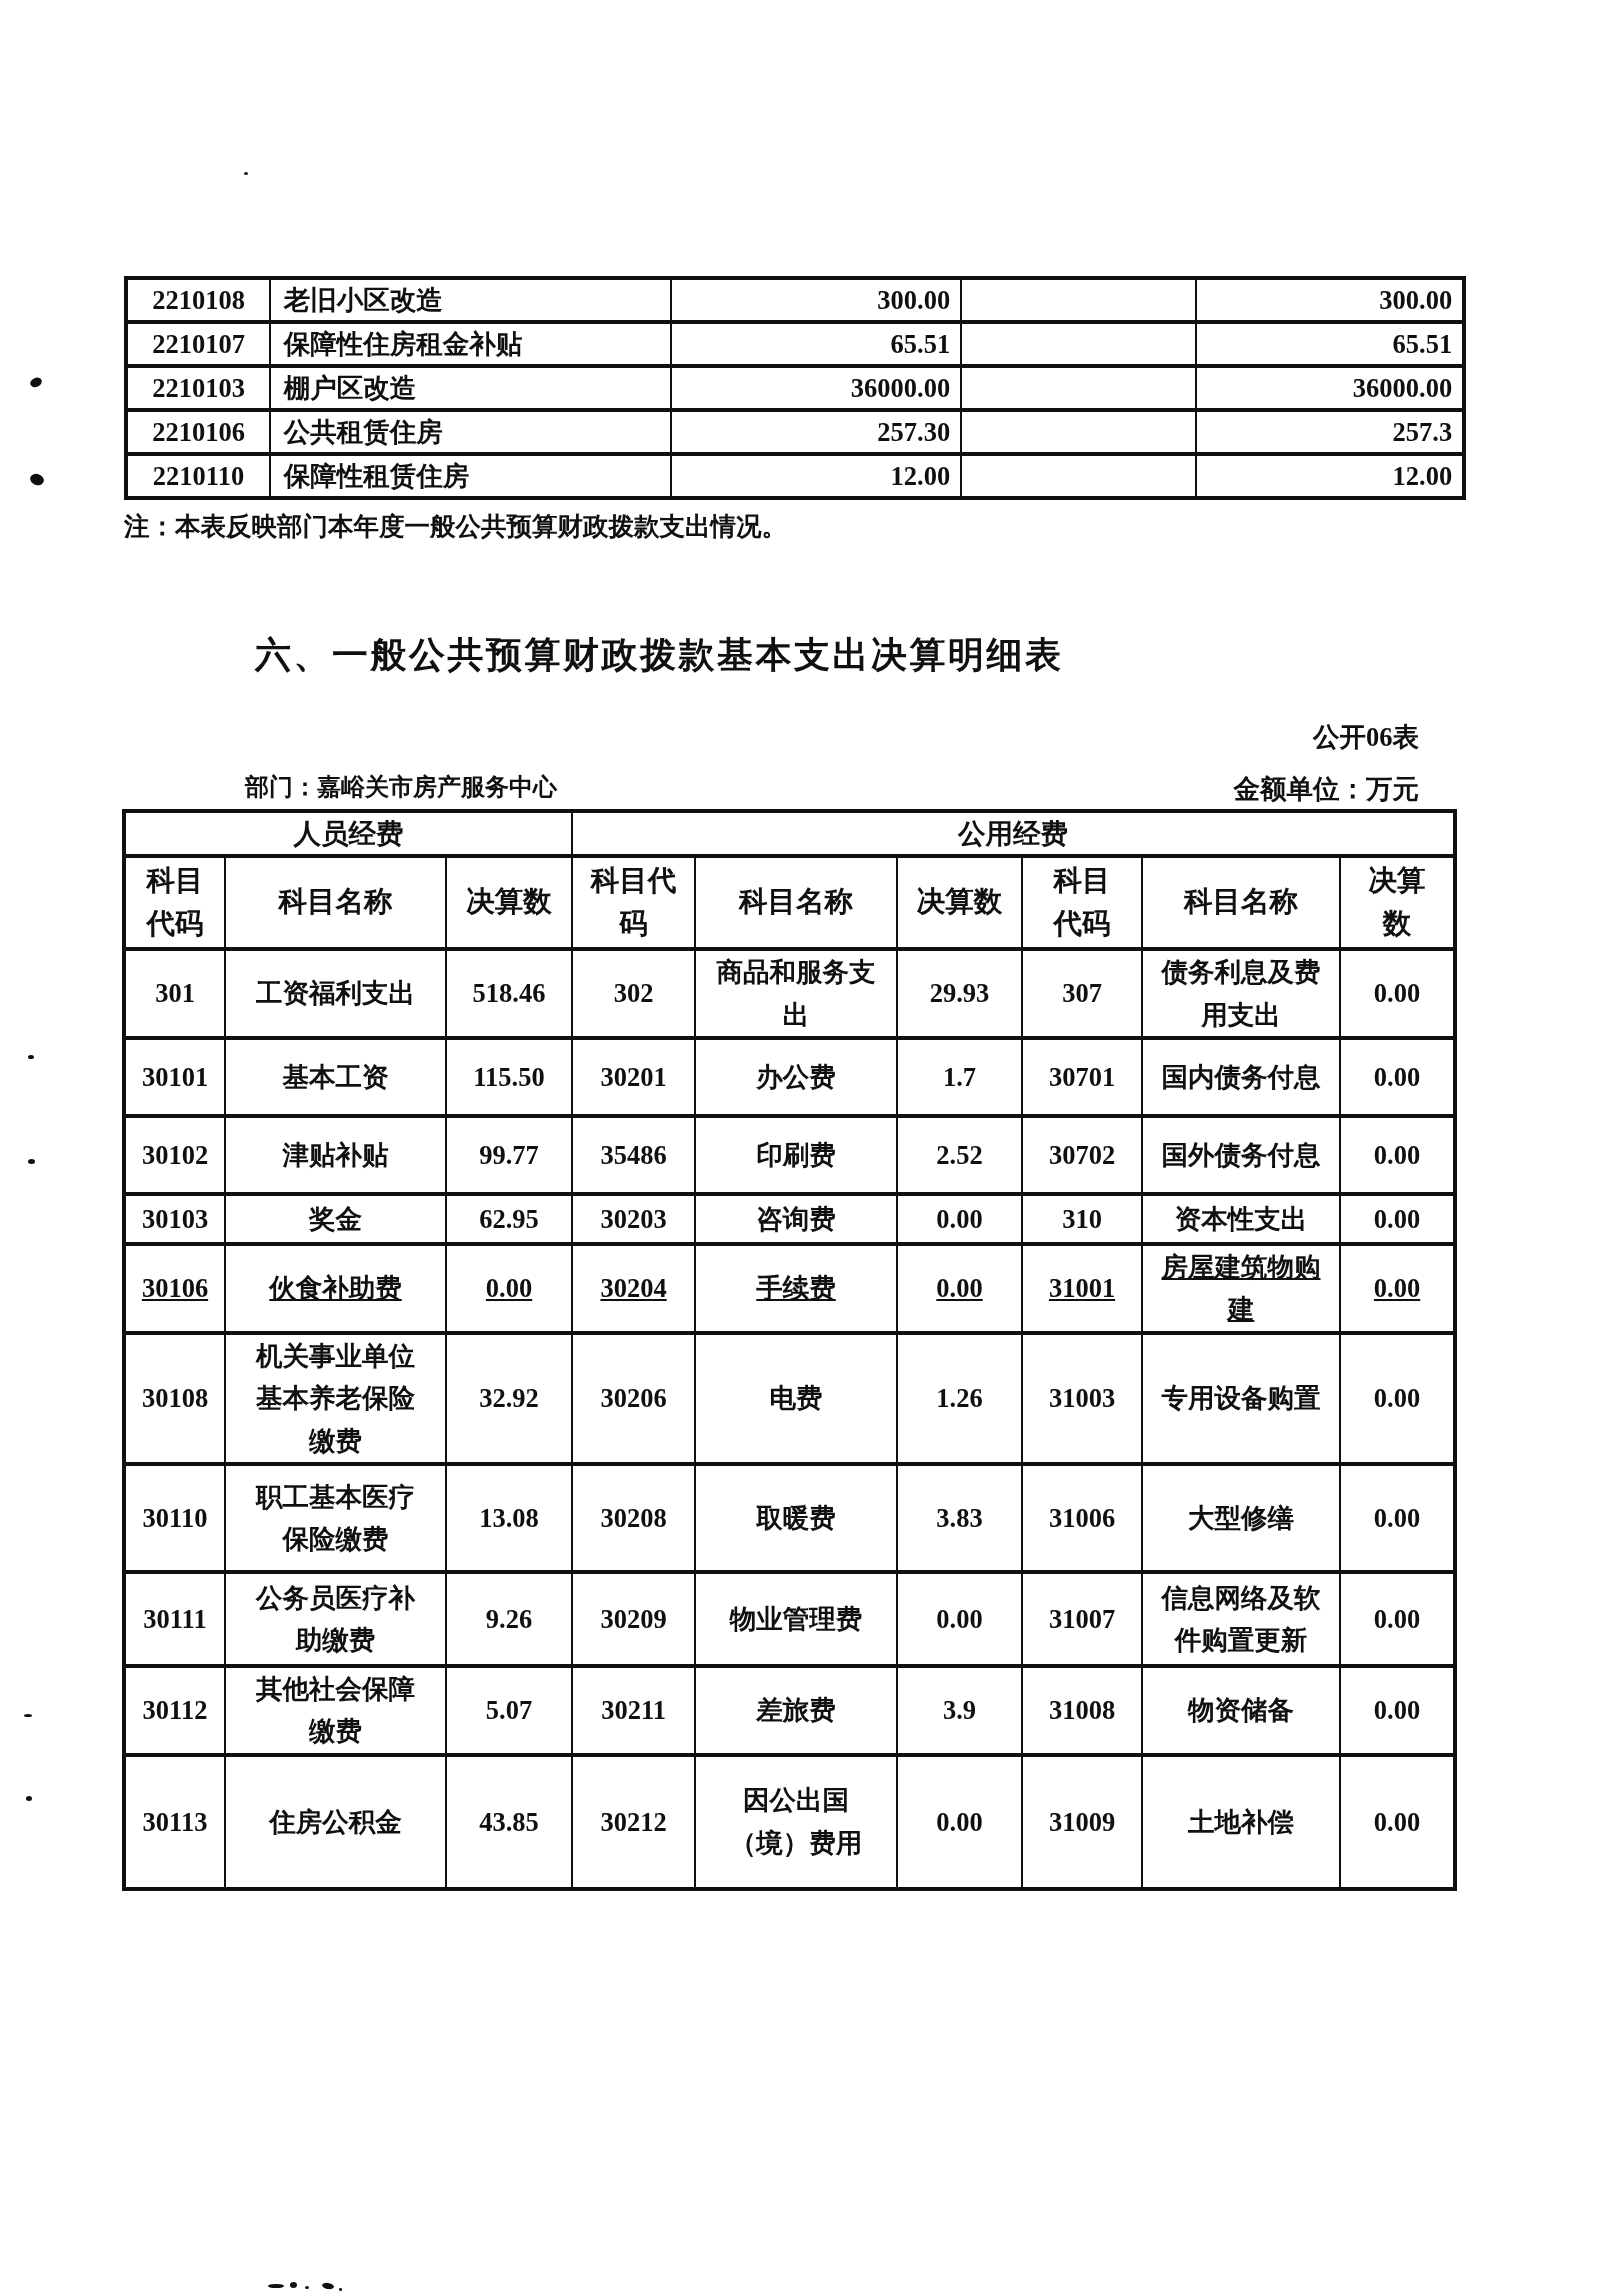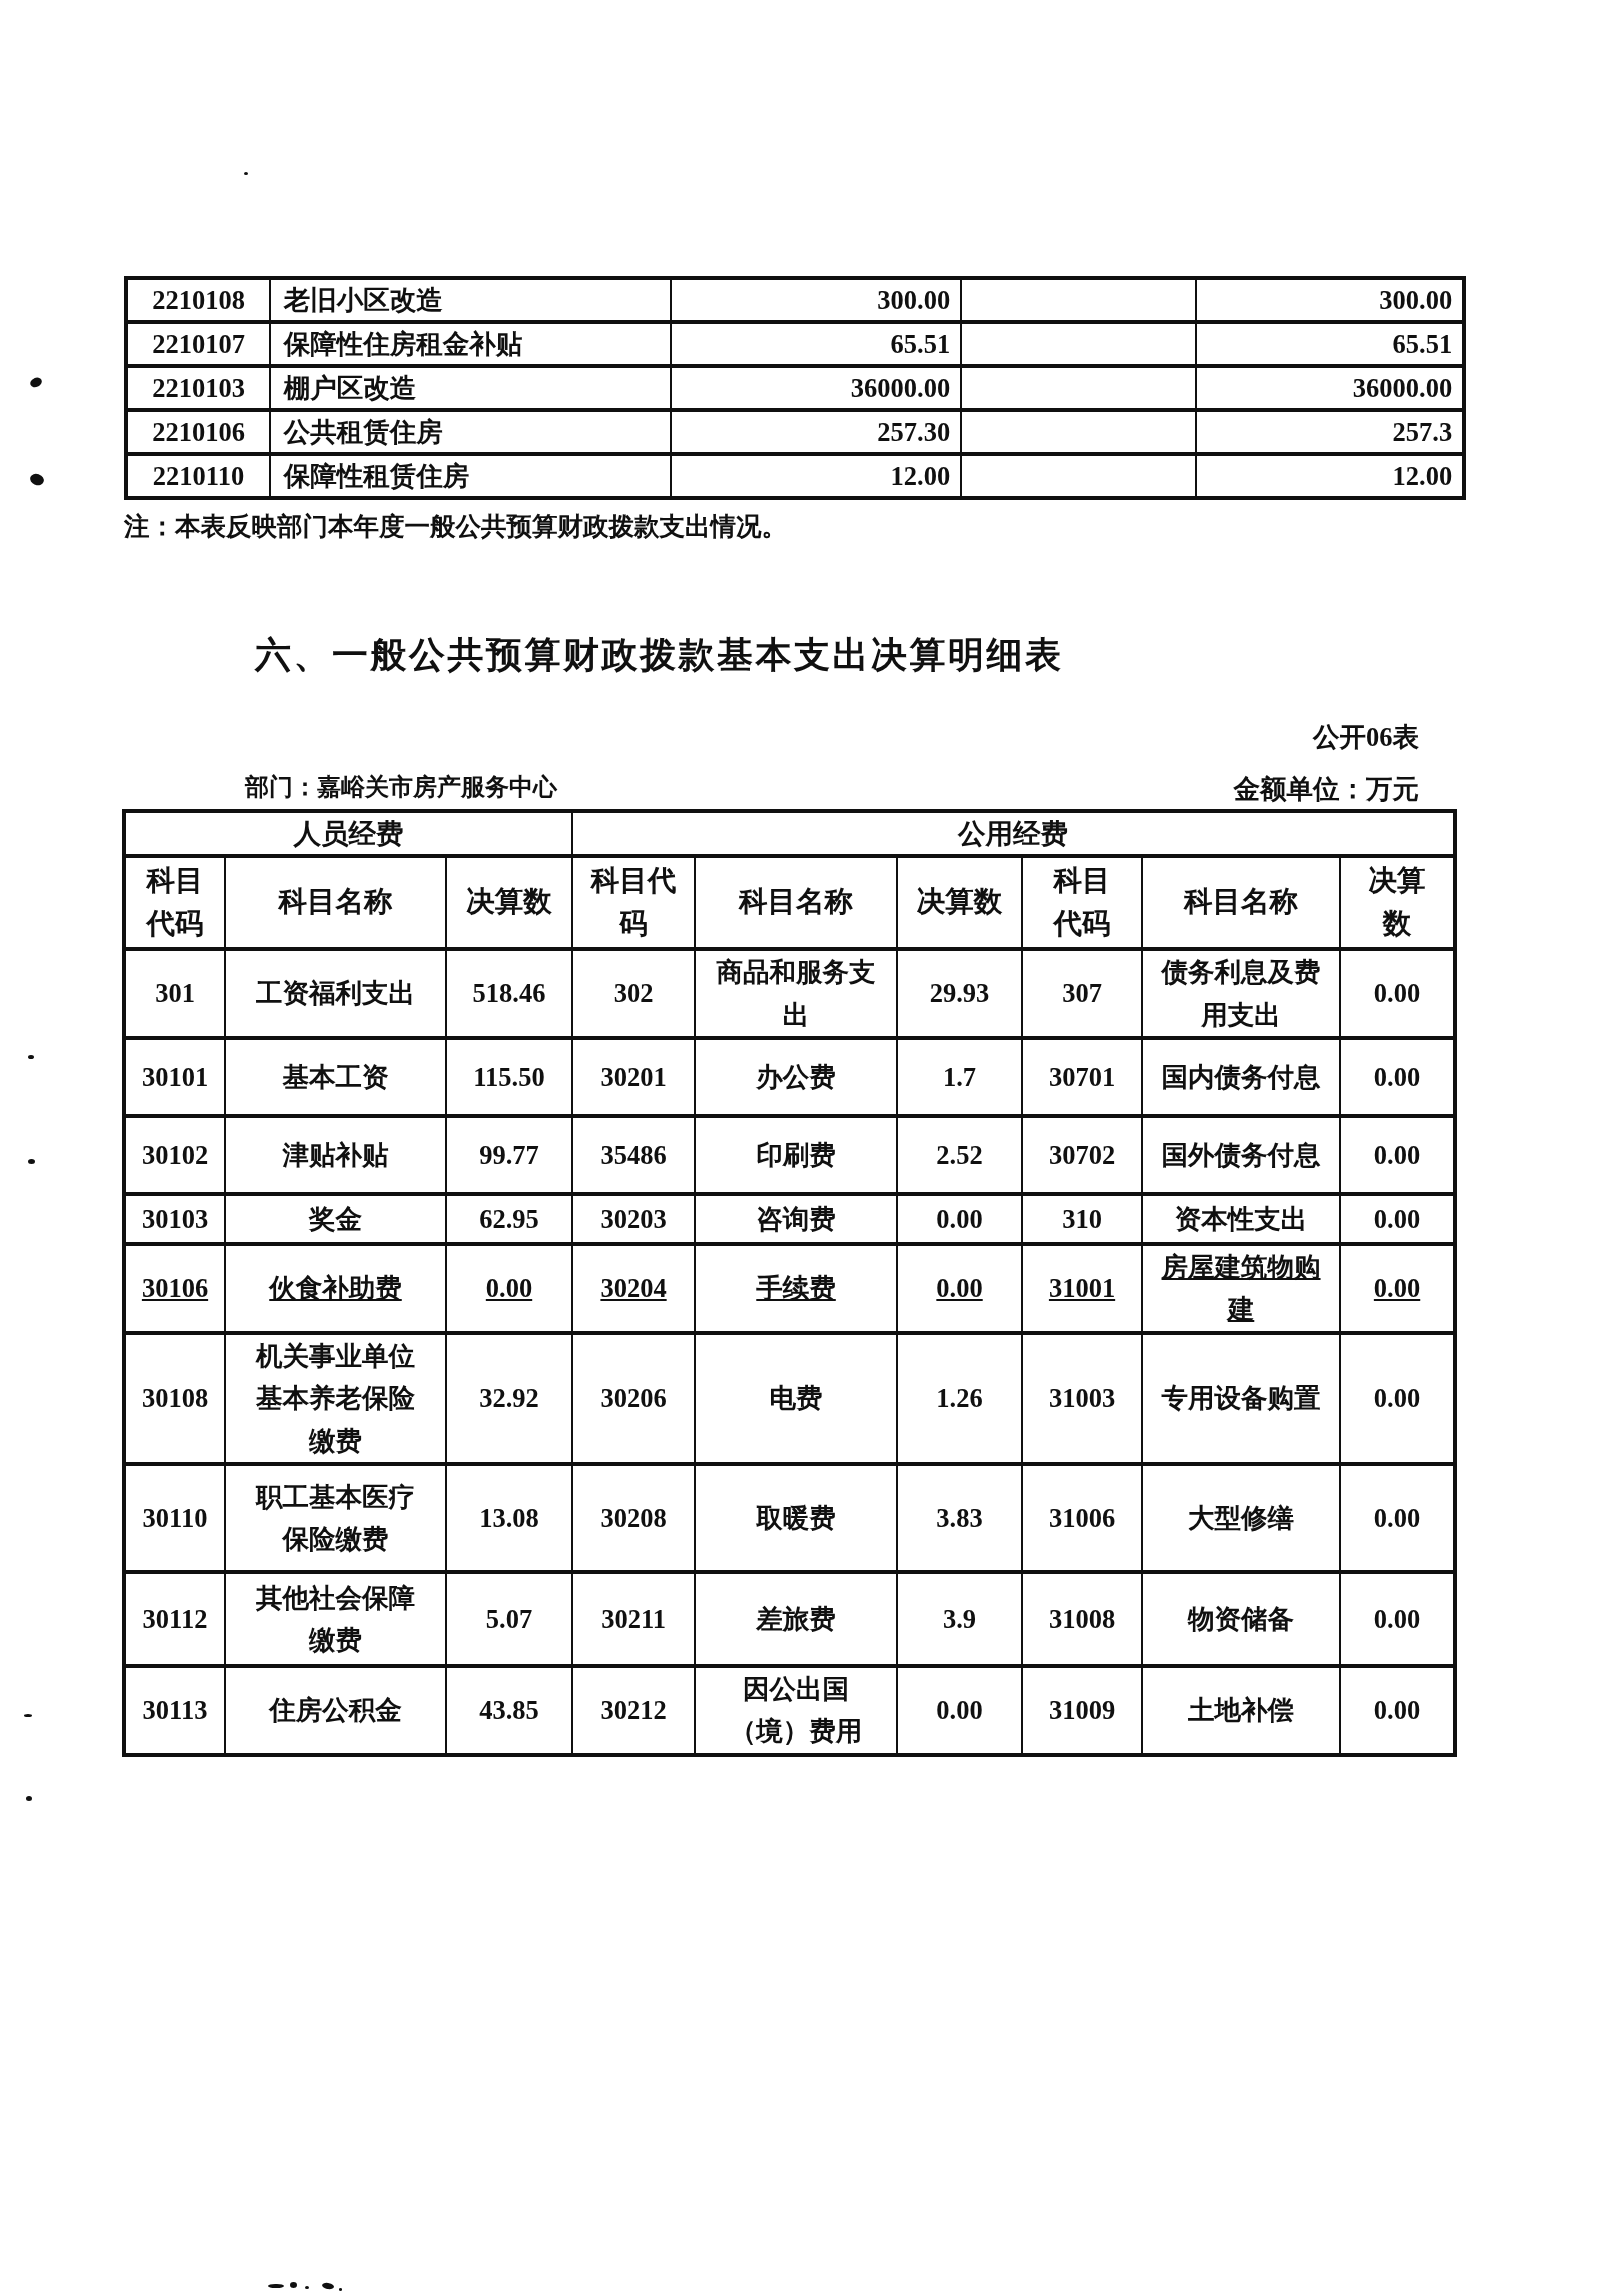--- a/index.html
+++ b/index.html
@@ -256,20 +256,31 @@
     <td>职工基本医疗保险缴费</td>
     <td>13.08</td>
     <td>30208</td>
     <td>取暖费</td>
     <td>3.83</td>
     <td>31006</td>
     <td>大型修缮</td>
     <td>0.00</td>
   </tr>
 
+  <tr>
+    <td>30111</td>
+    <td>公务员医疗补助缴费</td>
+    <td>9.26</td>
+    <td>30209</td>
+    <td>物业管理费</td>
+    <td>0.00</td>
+    <td>31007</td>
+    <td>信息网络及软件购置更新</td>
+    <td>0.00</td>
+  </tr>
 
   <tr>
     <td>30112</td>
     <td>其他社会保障缴费</td>
     <td>5.07</td>
     <td>30211</td>
     <td>差旅费</td>
     <td>3.9</td>
     <td>31008</td>
     <td>物资储备</td>

